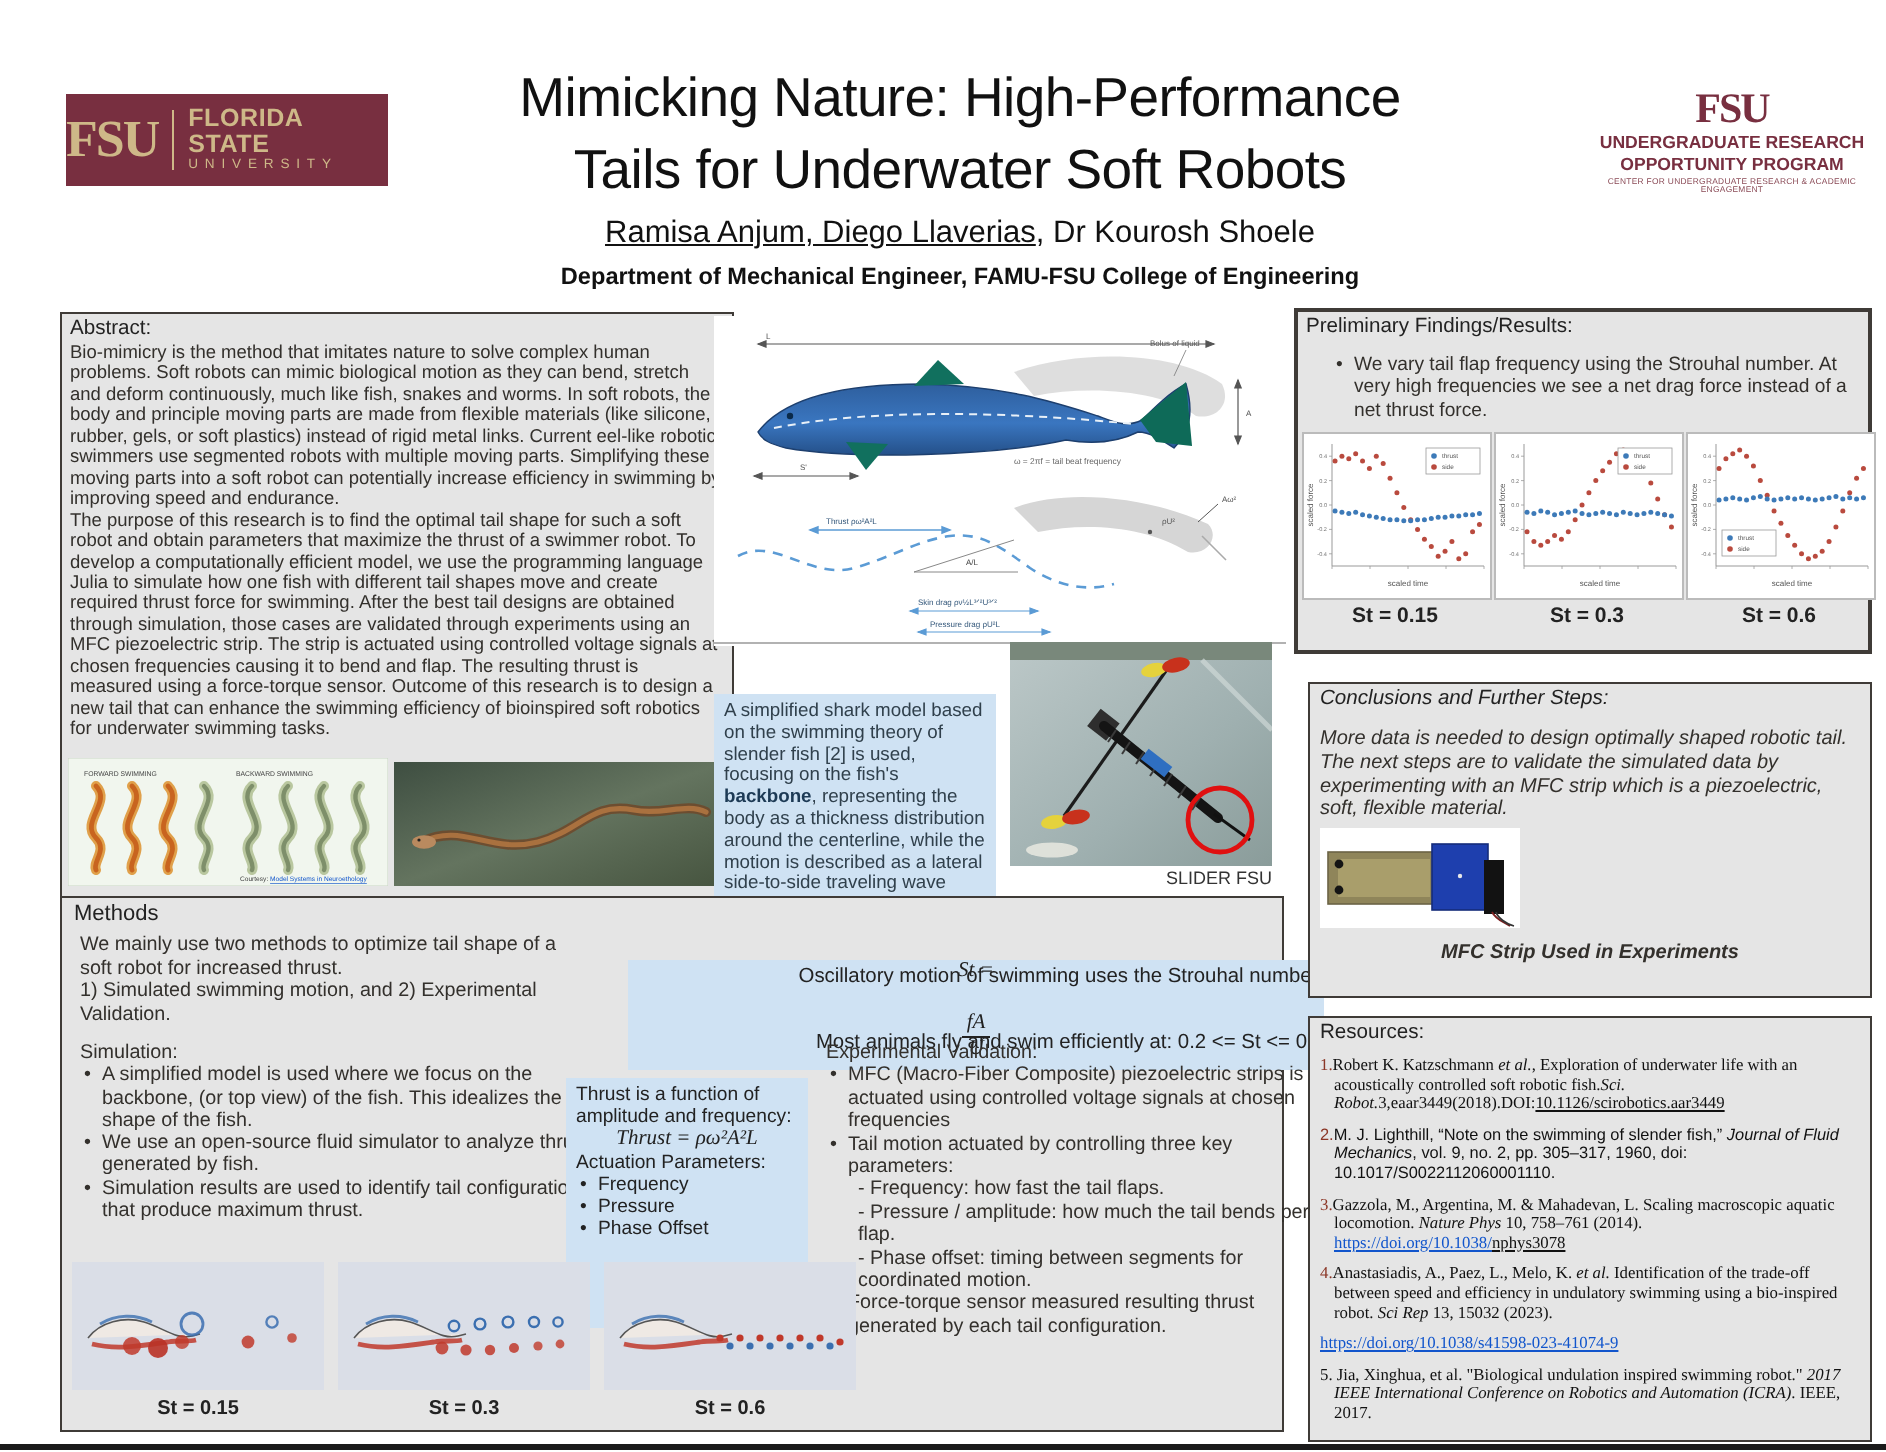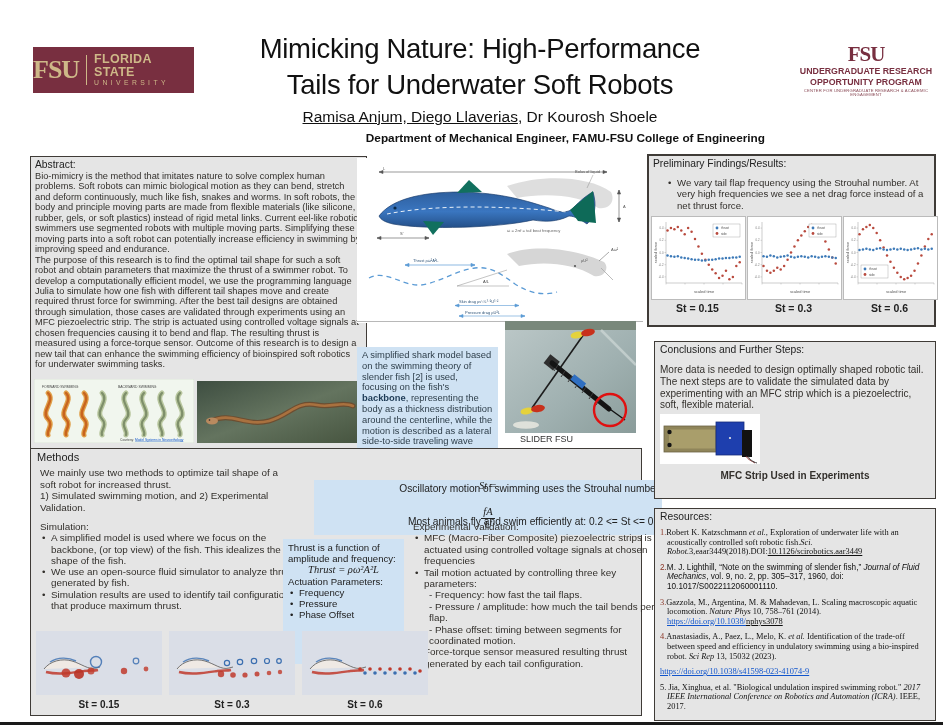--- a/index.html
+++ b/index.html
@@ -9,40 +9,40 @@
   .fsu-logo{left:33px;top:47px;width:161px;height:46px;background:#782F40;display:flex;align-items:center;justify-content:center;gap:7px;}
   .fsu-acronym{color:#CEB888;font-weight:bold;font-size:26px;letter-spacing:-1px;font-family:"Liberation Serif",serif;}
   .fsu-divider{width:1px;height:30px;background:#CEB888;}
   .fsu-wordmark{display:flex;flex-direction:column;color:#CEB888;line-height:1;}
   .fsu-line1{font-size:12.5px;font-weight:bold;letter-spacing:.3px;}
   .fsu-line2{font-size:6.8px;letter-spacing:3.4px;margin-top:2px;}
   .title-wrap{left:195px;top:31px;width:570px;text-align:center;color:#111;}
   .title-line{font-size:27.5px;line-height:36px;font-weight:500;letter-spacing:-.3px;}
   .authors{left:195px;top:108px;width:570px;text-align:center;font-size:15.5px;color:#111;}
   .authors .ul-names{text-decoration:underline;}
-  .dept{left:195px;top:131px;width:570px;text-align:right;font-size:11.8px;font-weight:bold;color:#111;}
+  .dept{left:195px;top:131px;width:570px;text-align:center;font-size:11.8px;font-weight:bold;color:#111;}
   .urop-logo{left:792px;top:44px;width:148px;text-align:center;color:#782F40;line-height:1;}
   .urop-acronym{font-size:21px;font-weight:bold;font-family:"Liberation Serif",serif;letter-spacing:-1px;}
   .urop-l1,.urop-l2{font-size:8.8px;font-weight:bold;margin-top:2px;}
   .urop-l3{font-size:4.2px;margin-top:2.5px;letter-spacing:.15px;color:#8a4a56;}
   
   .pbox{background:#e5e5e5;border:1.6px solid #3f3b37;box-sizing:border-box;}
   .bluebox{background:#cfe2f3;box-sizing:border-box;margin-top:20px;}
   .box-heading{font-size:10.3px;color:#222;}
   
   .abstract-box{left:30px;top:156px;width:337px;height:298px;padding:2px 4px;}
   .abstract-body{font-size:9.25px;line-height:10.45px;color:#33302c;white-space:pre-line;margin-top:1px;}
   .eel-diagram{left:3px;top:222px;width:160px;height:64px;}
   .eel-photo{left:166px;top:224px;width:165px;height:62px;}
   
   .fish-figure{left:357px;top:158px;width:286px;height:165px;background:#fff;}
   .shark-box{left:357px;top:327px;width:141px;height:124px;padding:3px 5px;font-size:9.4px;line-height:10.8px;color:#30404c;}
   .shark-box b{color:#1d3a55;}
   .slider-photo{left:505px;top:321px;width:131px;height:112px;}
-  .slider-caption{left:481px;top:434px;width:131px;text-align:center;font-size:9px;color:#333;}
+  .slider-caption{left:505px;top:434px;width:131px;text-align:right;font-size:9px;color:#333;}
   
   .methods-box{left:30px;top:448px;width:612px;height:268px;}
   .methods-heading{left:6px;top:2px;font-size:11px;}
   .methods-intro{left:9px;top:18px;width:252px;font-size:9.9px;line-height:11.5px;color:#33302c;}
   .strouhal-box{left:283px;top:11px;width:348px;height:55px;text-align:right;font-size:10.2px;color:#222;padding-top:3px;}
   .frac-row{display:flex;align-items:center;justify-content:center;gap:4px;height:22px;flex-direction:column;}
   .math{font-family:"Liberation Serif",serif;font-style:italic;font-size:10.5px;}
   .frac{display:inline-flex;flex-direction:column;align-items:center;line-height:1;}
   .fnum{border-bottom:.9px solid #222;padding:12px 2px 1px;}
   .fden{padding-top:1px;}
@@ -54,21 +54,21 @@
   .subline{padding-left:16px;}
   .sim-img{top:182px;width:126px;height:64px;background:#dadee7;}
   .sim-label{top:250px;width:126px;text-align:center;font-size:10px;font-weight:bold;color:#222;}
   
   .prelim-box{left:647px;top:154px;width:289px;height:173px;border-width:2px;}
   .prelim-heading{left:4px;top:2px;}
   .prelim-bullet{left:17px;top:21px;width:260px;font-size:9.6px;line-height:11.3px;color:#33302c;}
   .plot{top:60px;width:93px;height:82px;background:#fff;border:.6px solid #bbb;}
   .plot-label{top:146px;width:93px;text-align:center;font-size:10.5px;font-weight:bold;color:#222;}
   
-  .concl-box{left:654px;top:341px;width:282px;height:158px;border-width:1.8px;padding:2px 5px;}
+  .concl-box{left:654px;top:341px;width:282px;height:158px;border-width:1.8px;padding:2px 5px;font-style:italic;}
   .concl-text{font-size:10px;line-height:11.8px;color:#33302c;margin-top:9px;}
   .mfc-wrap{width:100px;height:50px;margin:3px auto 0;}
   .mfc-caption{text-align:center;font-size:10px;font-weight:bold;color:#33302c;margin-top:2px;}
   
   .res-box{left:654px;top:508px;width:282px;height:213px;border-width:1.8px;padding:2px 5px;}
   .ref{margin-top:6px;padding-left:7px;text-indent:-7px;font-size:8.4px;line-height:9.6px;color:#111;}
   .ref-serif{font-family:"Liberation Serif",serif;}
   .ref-sans{font-family:"Liberation Sans",sans-serif;font-size:8.2px;}
   .ref-num{color:#8B3626;}
   .it{font-style:italic;}

